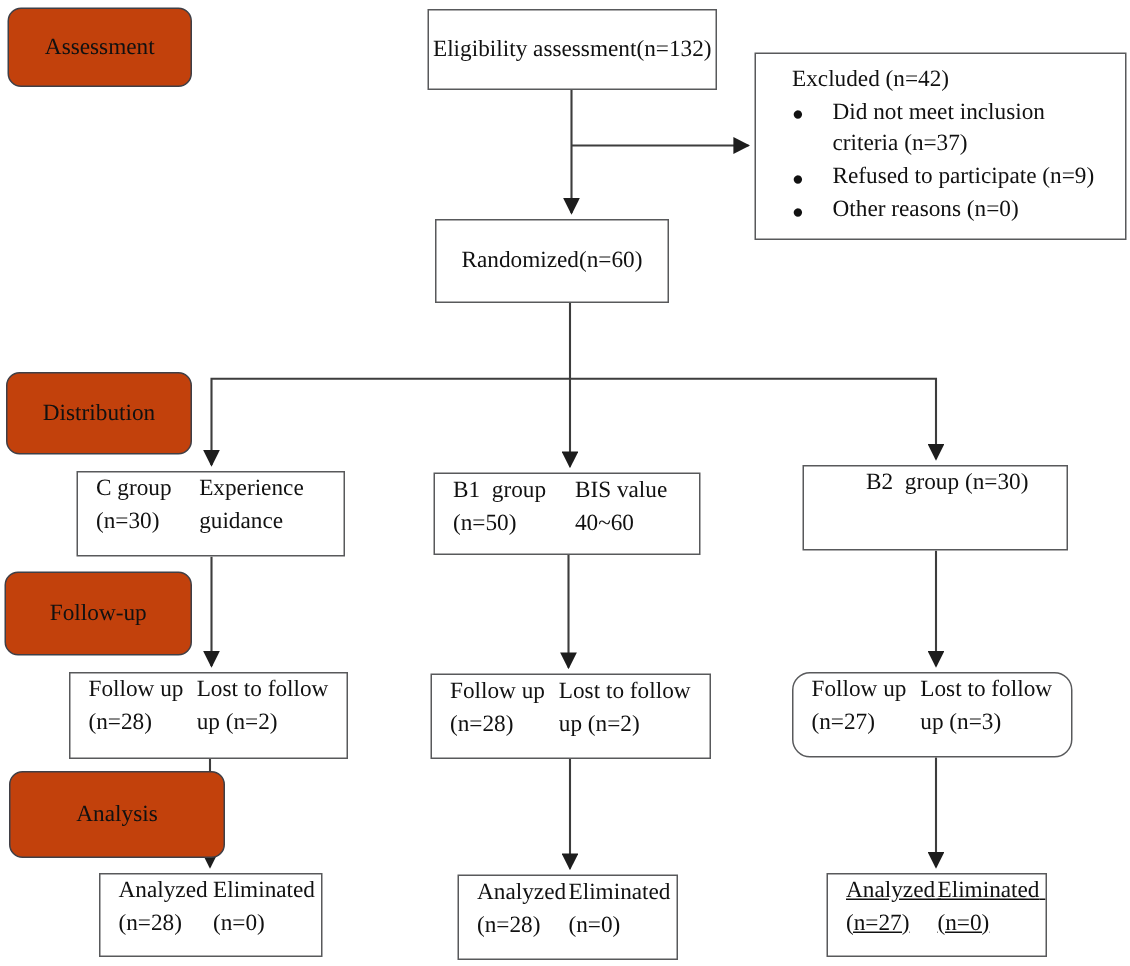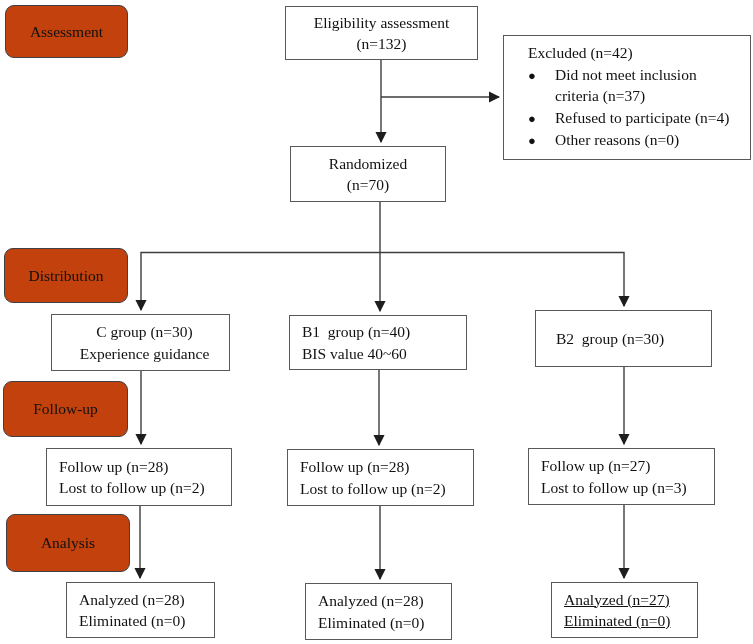--- a/index.html
+++ b/index.html
@@ -26,21 +26,21 @@
     align-items: center;
     justify-content: center;
     box-sizing: border-box;
   }
   .node {
     position: absolute;
     background: #ffffff;
     border: 1.4px solid #58595b;
     box-sizing: border-box;
     display: flex;
-    flex-direction: column;
+    flex-direction: row;
     justify-content: center;
     line-height: 21.5px;
   }
   .node.center { align-items: center; text-align: center; }
   .node.left   { padding-left: 12px; padding-right: 4px; }
   .box-line { white-space: pre-wrap; }
   .excluded-box {
     position: absolute;
     background: #ffffff;
     border: 1.4px solid #58595b;
@@ -90,71 +90,71 @@
 
   <div class="stage" style="left:5px; top:5px; width:123px; height:53px;">
     <span>Assessment</span>
   </div>
   <div class="stage" style="left:4px; top:248px; width:124px; height:55px;">
     <span>Distribution</span>
   </div>
   <div class="stage" style="left:3px; top:381px; width:125px; height:56px;">
     <span>Follow-up</span>
   </div>
-  <div class="stage" style="left:6px; top:514px; width:124px; height:58px;">
+  <div class="stage" style="left:6px; top:514px; width:144px; height:58px;">
     <span>Analysis</span>
   </div>
 
   <div class="node center" style="left:285px; top:6px; width:193px; height:54px;">
     <div class="box-line">Eligibility assessment</div>
     <div class="box-line">(n=132)</div>
   </div>
 
   <div class="excluded-box" style="left:503px; top:35px; width:248px; height:125px;">
     <div>Excluded (n=42)</div>
     <div class="excluded-item">
       <span class="bullet">●</span>
       <span class="itext">Did not meet inclusion criteria (n=37)</span>
     </div>
     <div class="excluded-item">
       <span class="bullet">●</span>
-      <span class="itext">Refused to participate (n=4)</span>
+      <span class="itext">Refused to participate (n=9)</span>
     </div>
     <div class="excluded-item">
       <span class="bullet">●</span>
       <span class="itext">Other reasons (n=0)</span>
     </div>
   </div>
 
   <div class="node center" style="left:290px; top:146px; width:156px; height:56px;">
     <div class="box-line">Randomized</div>
-    <div class="box-line">(n=70)</div>
+    <div class="box-line">(n=60)</div>
   </div>
 
-  <div class="node left" style="left:51px; top:314px; width:179px; height:57px;align-items:center;">
+  <div class="node left" style="left:51px; top:314px; width:179px; height:57px;">
     <div class="box-line">C group (n=30)</div>
     <div class="box-line">Experience guidance</div>
   </div>
   <div class="node left" style="left:289px; top:315px; width:178px; height:55px;">
-    <div class="box-line">B1  group (n=40)</div>
+    <div class="box-line">B1  group (n=50)</div>
     <div class="box-line">BIS value 40~60</div>
   </div>
   <div class="node left" style="left:535px; top:310px; width:177px; height:57px;padding-left:20px;">
     <div class="box-line">B2  group (n=30)</div>
   </div>
 
   <div class="node left" style="left:46px; top:448px; width:186px; height:58px;">
     <div class="box-line">Follow up (n=28)</div>
     <div class="box-line">Lost to follow up (n=2)</div>
   </div>
   <div class="node left" style="left:287px; top:449px; width:187px; height:57px;">
     <div class="box-line">Follow up (n=28)</div>
     <div class="box-line">Lost to follow up (n=2)</div>
   </div>
-  <div class="node left" style="left:528px; top:448px; width:187px; height:57px;">
+  <div class="node left" style="left:528px; top:448px; width:187px; height:57px;border-radius:12px;">
     <div class="box-line">Follow up (n=27)</div>
     <div class="box-line">Lost to follow up (n=3)</div>
   </div>
 
   <div class="node left" style="left:66px; top:582px; width:149px; height:56px;">
     <div class="box-line">Analyzed (n=28)</div>
     <div class="box-line">Eliminated (n=0)</div>
   </div>
   <div class="node left" style="left:305px; top:583px; width:147px; height:57px;">
     <div class="box-line">Analyzed (n=28)</div>

